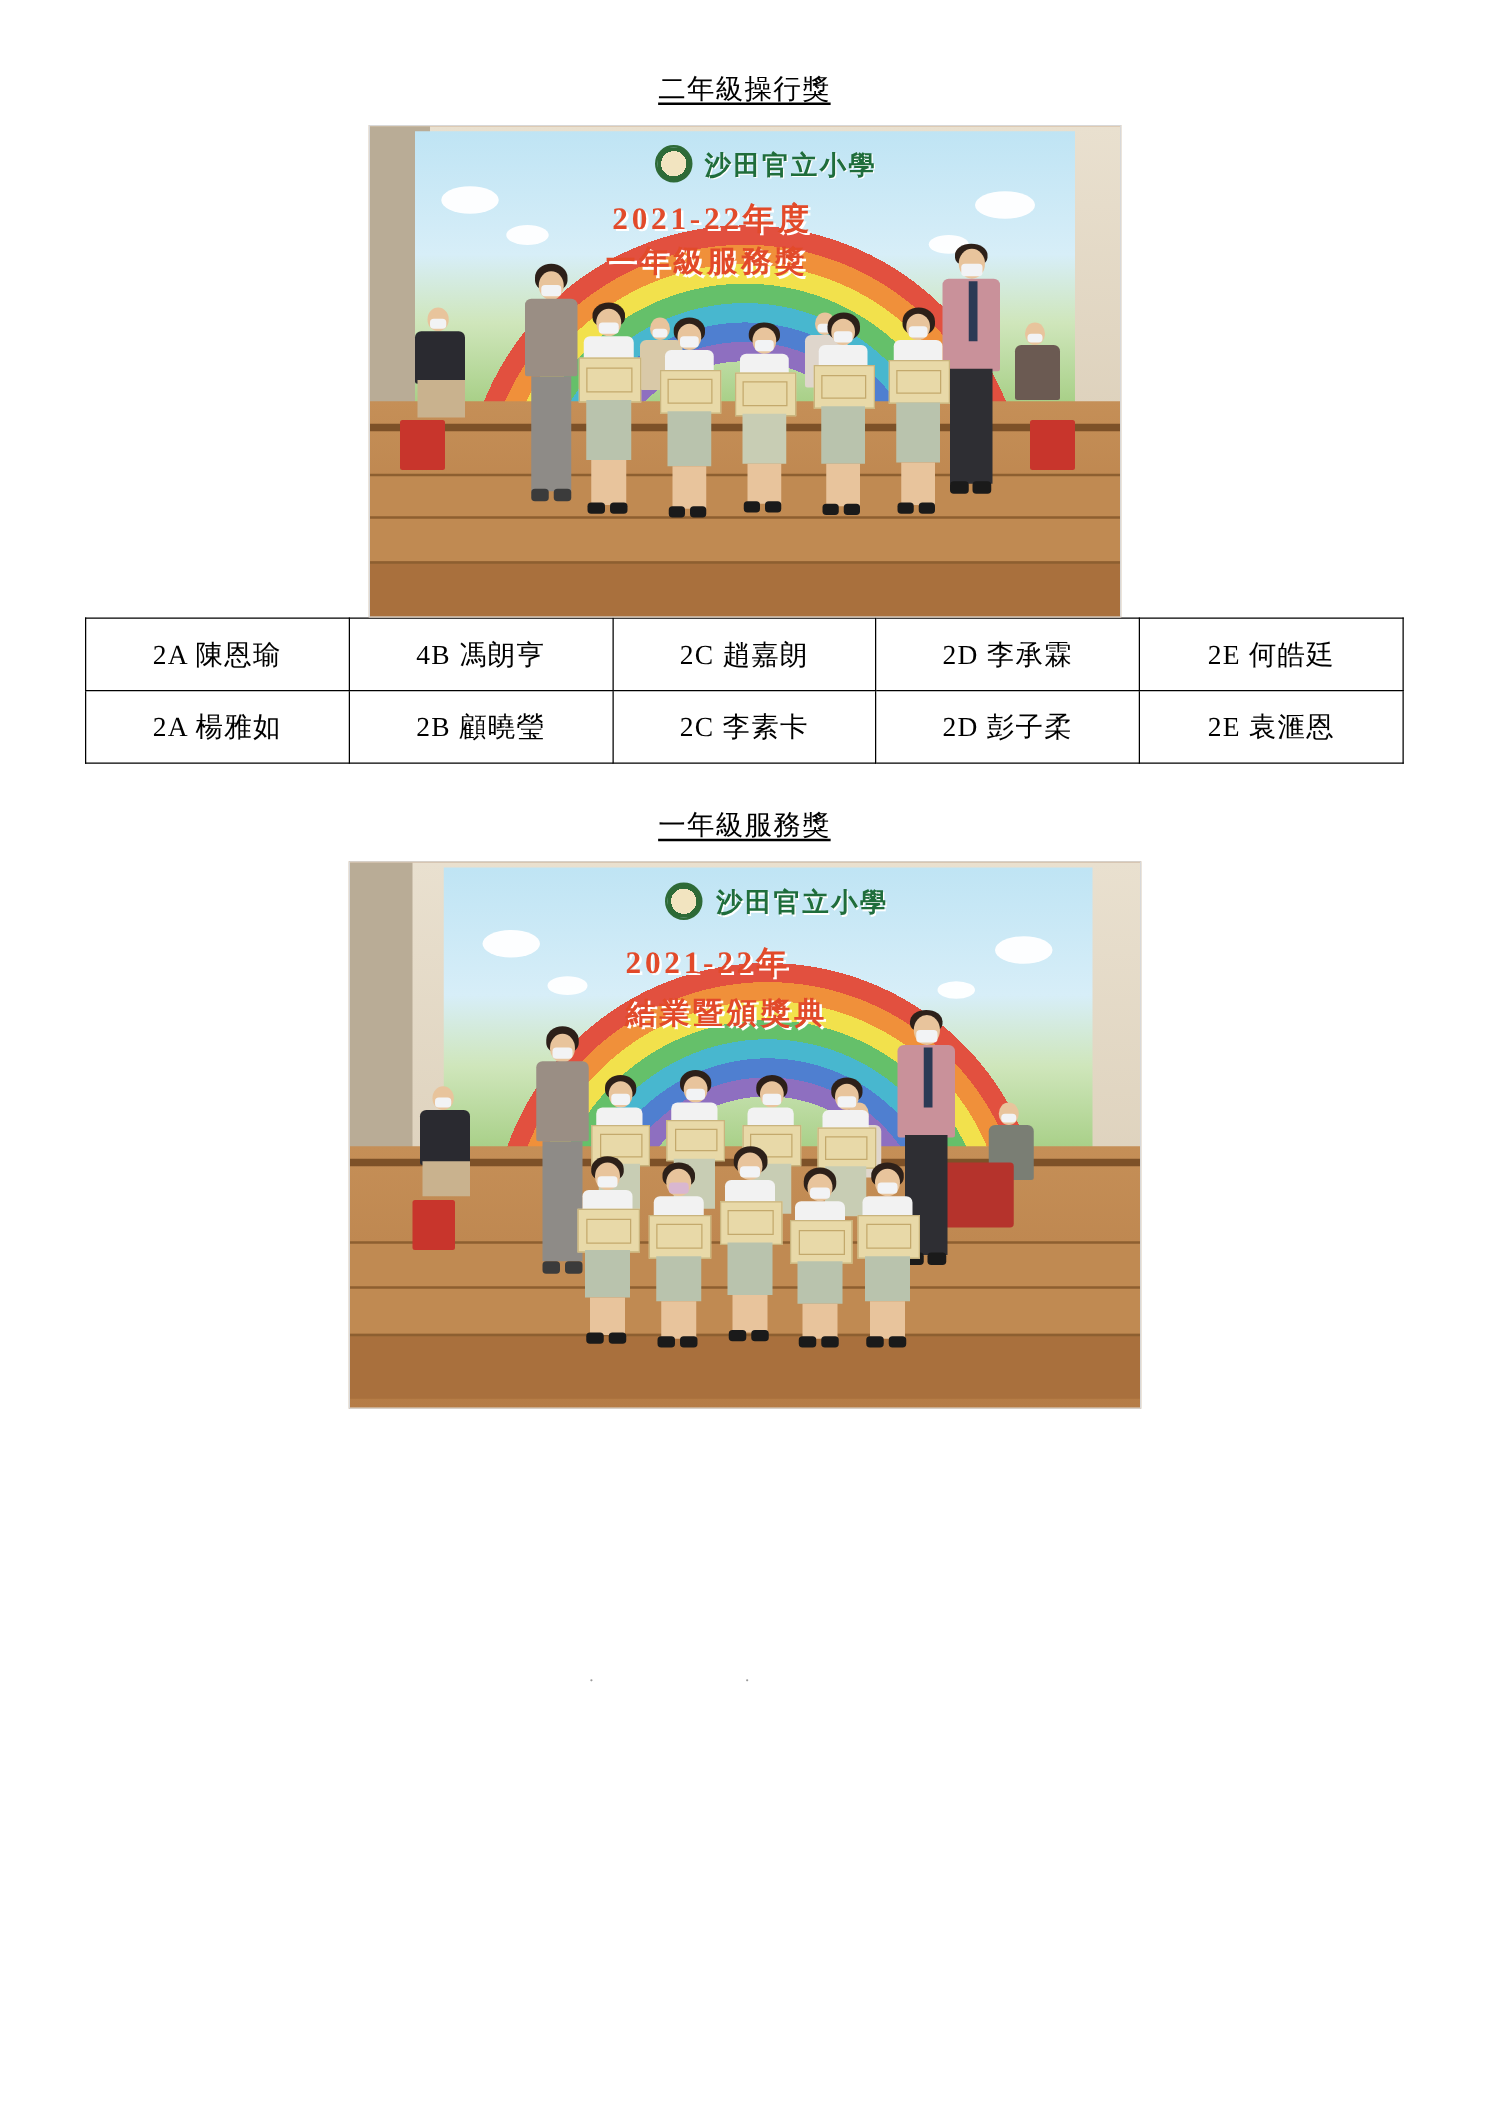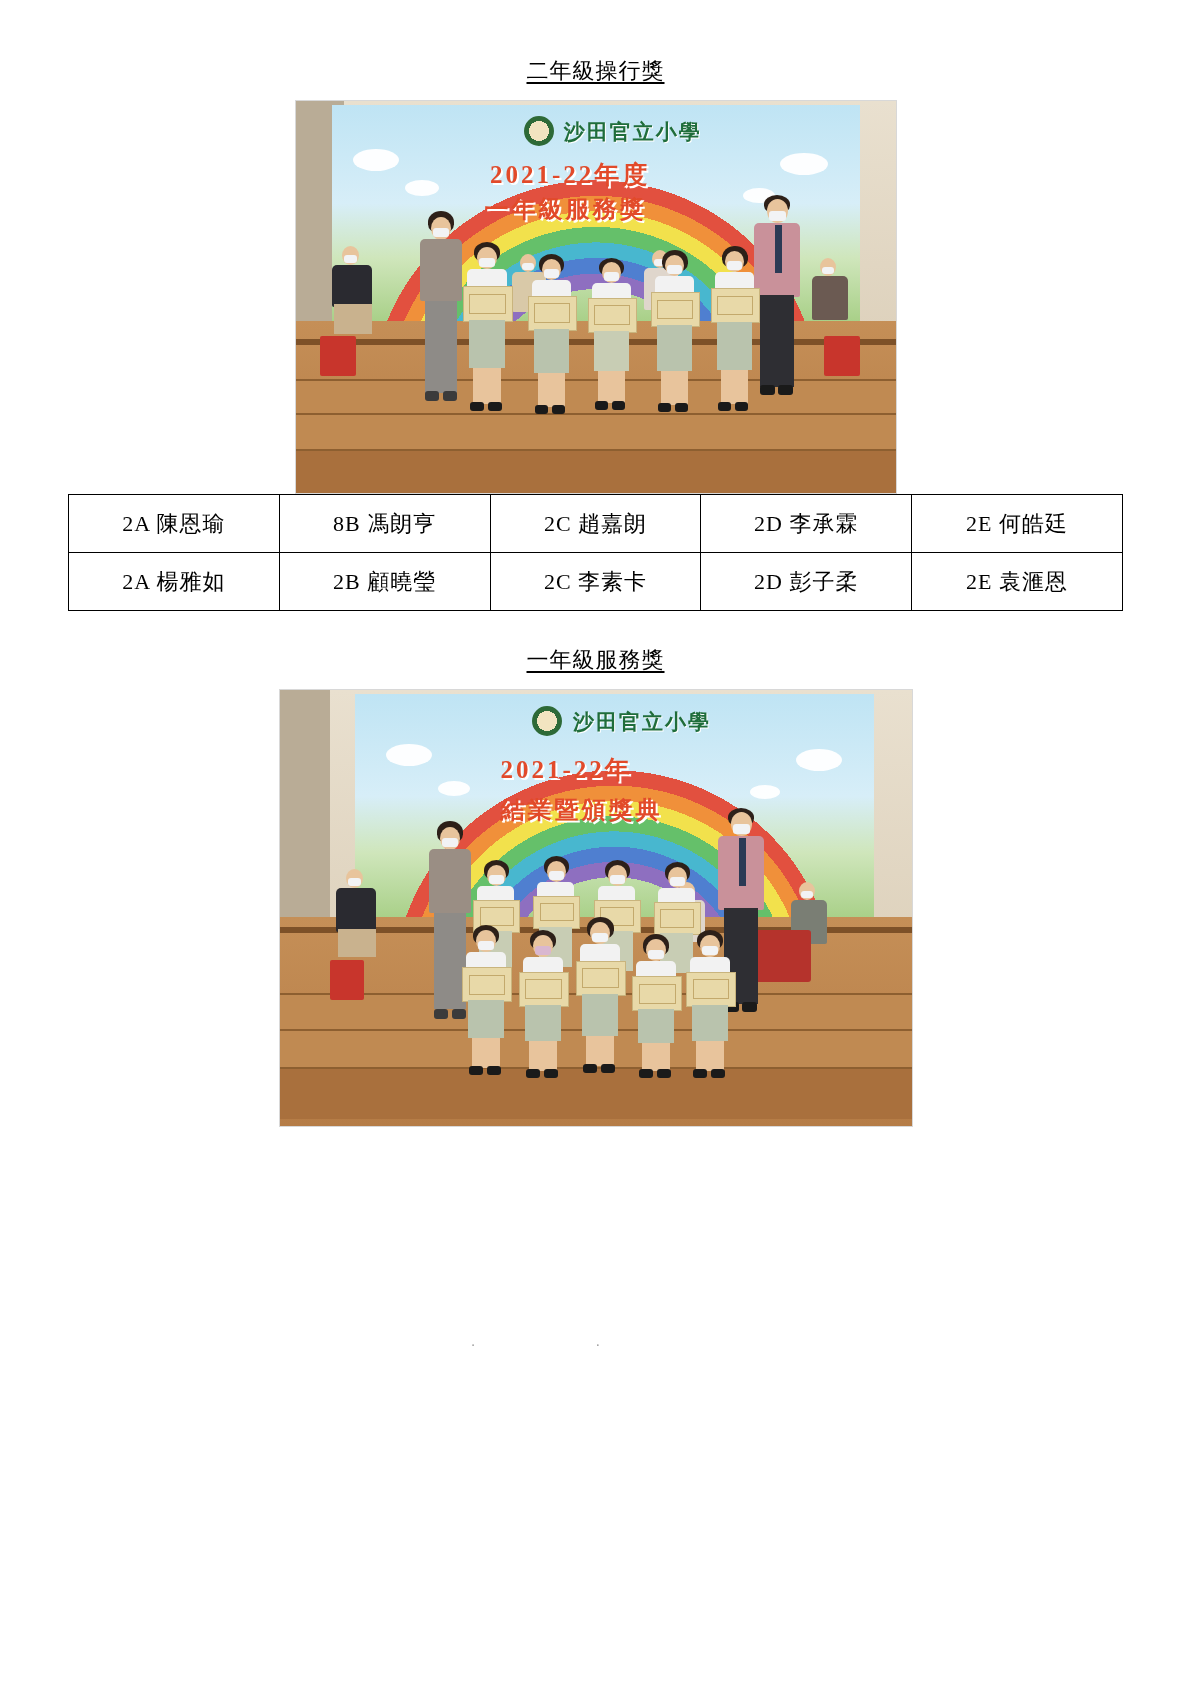--- a/index.html
+++ b/index.html
@@ -339,21 +339,21 @@
         <div style="position:absolute;left:22px;top:156px;width:13px;height:9px;background:#1a1a1a;border-radius:3px;"></div>
       </div>
     </div>
   </div>
 
 
   <table class="award-table">
     <tbody>
       <tr>
         <td>2A  陳恩瑜</td>
-        <td>8B  馮朗亨</td>
+        <td>4B  馮朗亨</td>
         <td>2C  趙嘉朗</td>
         <td>2D  李承霖</td>
         <td>2E  何皓廷</td>
       </tr>
       <tr>
         <td>2A  楊雅如</td>
         <td>2B  顧曉瑩</td>
         <td>2C  李素卡</td>
         <td>2D  彭子柔</td>
         <td>2E  袁滙恩</td>

